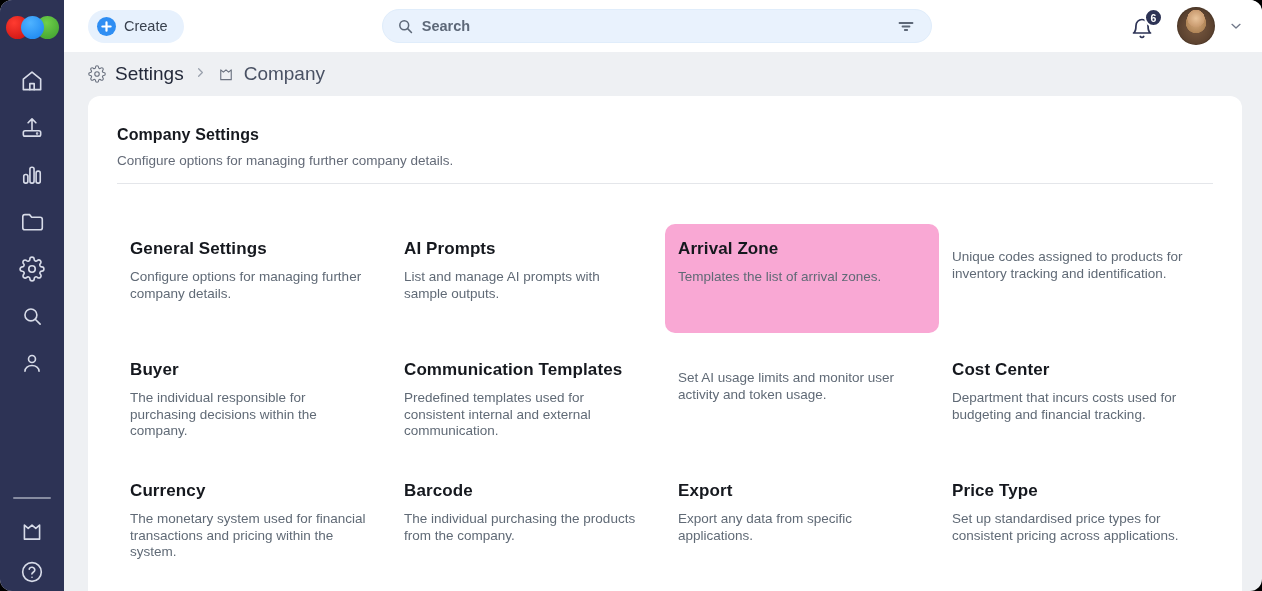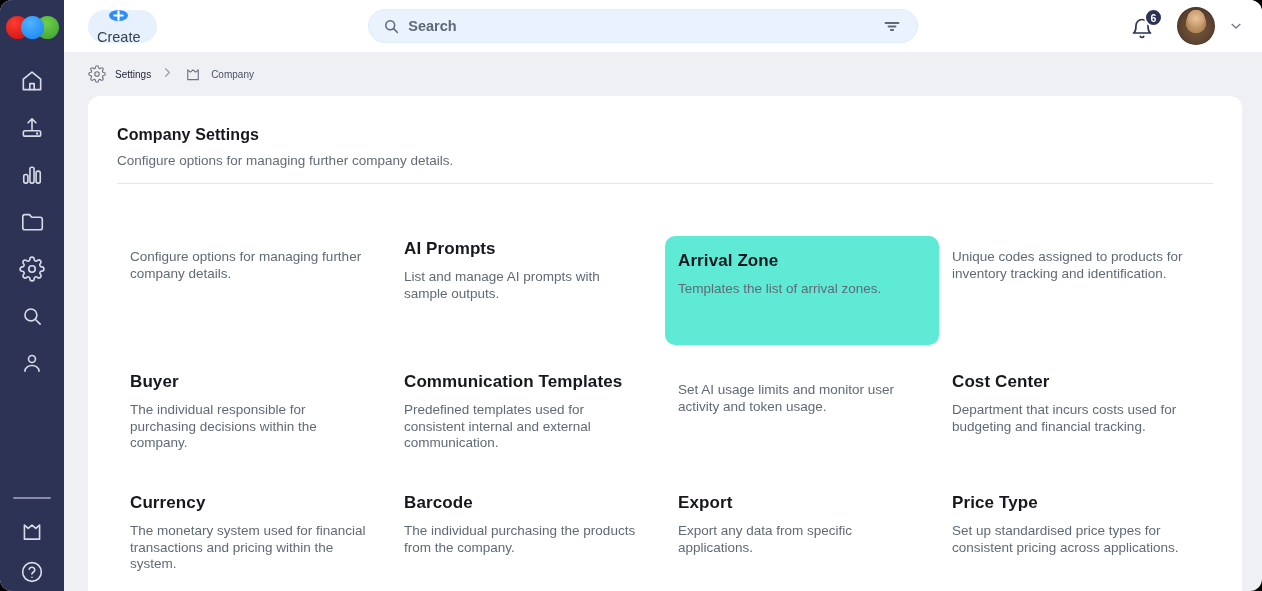--- a/index.html
+++ b/index.html
@@ -34,21 +34,21 @@
   .main { flex: 1; display: flex; flex-direction: column; height: 100%; min-width: 0; }
   
   .topbar {
     height: 52px; flex: 0 0 52px; background: #ffffff;
     display: flex; align-items: center; padding: 0 18px 0 24px;
   }
   .create-btn {
     display: inline-flex; align-items: center; gap: 8px;
     background: #e7f1fd; border: none; border-radius: 17px;
     height: 33px; padding: 0 16px 0 9px; cursor: pointer;
-    font-family: inherit; font-size: 14.5px; color: #39414e; flex-direction: column;
+    font-family: inherit; font-size: 14.5px; color: #39414e;
   }
   .plus-badge { width: 19px; height: 19px; border-radius: 50%; background: #2f8ef3;
     display: inline-flex; align-items: center; justify-content: center; }
   .plus-badge svg { width: 11px; height: 11px; stroke: #fff; stroke-width: 2.4; stroke-linecap: round; }
   .search-wrap { flex: 1; display: flex; justify-content: center; padding: 0 24px; }
   .search-pill {
     width: 550px; max-width: 100%; height: 34px; background: #e9f2fd;
     border: 1px solid #e0edfb; border-radius: 17px;
     display: flex; align-items: center; padding: 0 14px; gap: 8px;
   }
@@ -76,39 +76,39 @@
       radial-gradient(circle at 50% 42%, #d3a87c 0%, #b08557 34%, rgba(0,0,0,0) 36%),
       radial-gradient(circle at 50% 55%, #7a5a40 0%, #5d4330 55%, #3f2e21 100%);
     box-shadow: inset 0 0 0 1px rgba(0,0,0,.12);
   }
   .caret-btn { background: none; border: none; cursor: pointer; display: flex; padding: 0; }
   .caret-btn svg { width: 16px; height: 16px; stroke: #707889; fill: none; stroke-width: 2; stroke-linecap: round; stroke-linejoin: round; }
   
   .crumb-bar { height: 44px; flex: 0 0 44px; display: flex; align-items: center; padding: 0 24px; gap: 9px; }
   .crumb { display: inline-flex; align-items: center; gap: 9px; cursor: pointer; background: none; border: none; font-family: inherit; }
   .crumb svg { width: 18px; height: 18px; stroke: #6b7280; fill: none; stroke-width: 1.5; stroke-linecap: round; stroke-linejoin: round; }
-  .crumb-label { font-size: 10px; color: #23293a; }
+  .crumb-label { font-size: 19px; color: #23293a; }
   .crumb.secondary .crumb-label { color: #4a5264; }
   .crumb-sep svg { width: 15px; height: 15px; stroke: #9aa1ad; fill: none; stroke-width: 2; stroke-linecap: round; stroke-linejoin: round; }
   
   .content-card {
     flex: 1; background: #ffffff; margin: 0 20px 0 24px;
     border-radius: 12px 12px 0 0; padding: 30px 29px 20px 29px; overflow: hidden;
   }
   .page-title { font-size: 16px; font-weight: bold; color: #16191f; letter-spacing: .1px; }
   .page-subtitle { margin-top: 9px; font-size: 13.5px; color: #646b78; }
   .head-divider { border: none; border-top: 1px solid #e4e6ea; margin-top: 15px; }
   .grid {
     margin-top: 40px; display: grid; grid-template-columns: repeat(4, 1fr);
     row-gap: 12px; column-gap: 0;
   }
   .card {
     min-height: 109px; border-radius: 10px; padding: 15px 22px 14px 13px; cursor: pointer;
   }
-  .card.highlighted { background: #5eead4; margin-top: 12px; }
+  .card.highlighted { background: #f9a8d4; }
   .card-title { font-size: 17px; font-weight: bold; color: #15181e; letter-spacing: .1px; }
   .card-desc { margin-top: 10px; font-size: 13.5px; line-height: 16.5px; color: #606a76; max-width: 240px; }
 </style>
 </head>
 <body>
 
 <div class="window">
 
   <aside class="sidebar">
     <div class="logo">
@@ -245,20 +245,21 @@
       </button>
     </div>
 
     <section class="content-card">
       <h1 class="page-title">Company Settings</h1>
       <p class="page-subtitle">Configure options for managing further company details.</p>
       <hr class="head-divider">
 
       <div class="grid">
   <div class="card">
+    <h3 class="card-title">General Settings</h3>
     <p class="card-desc">Configure options for managing further company details.</p>
   </div>
 
   <div class="card">
     <h3 class="card-title">AI Prompts</h3>
     <p class="card-desc">List and manage AI prompts with sample outputs.</p>
   </div>
 
   <div class="card highlighted">
     <h3 class="card-title">Arrival Zone</h3>

